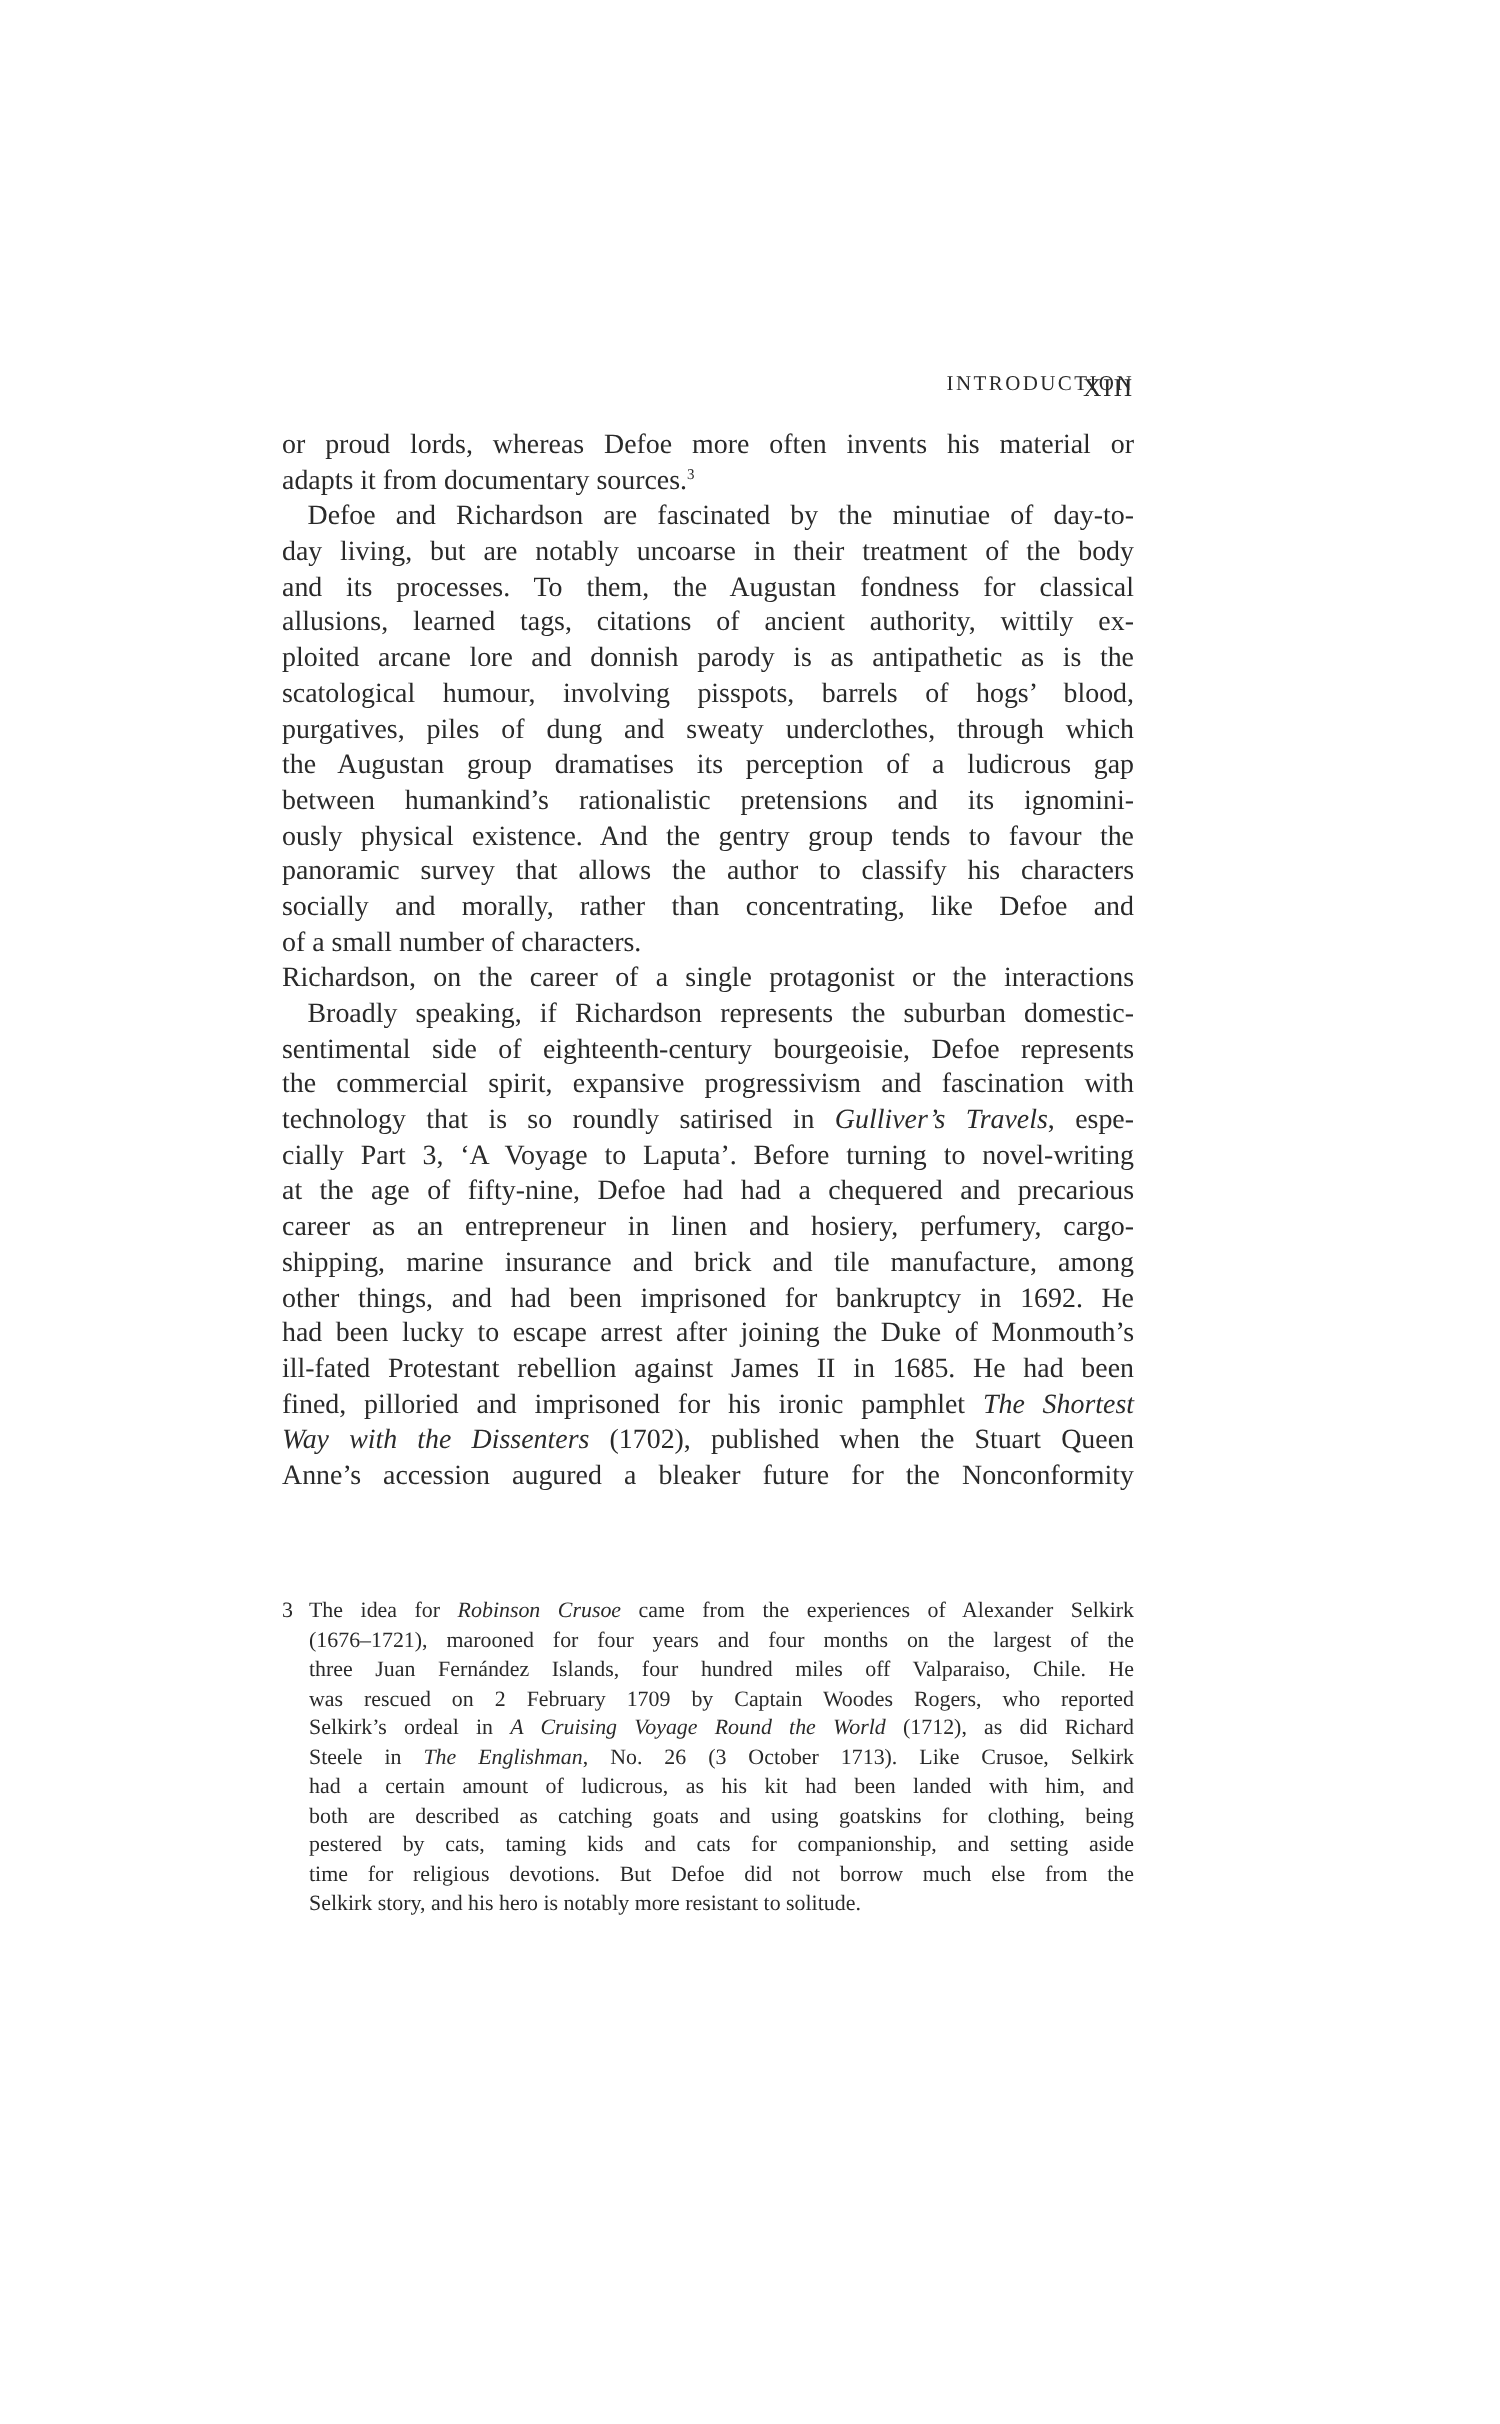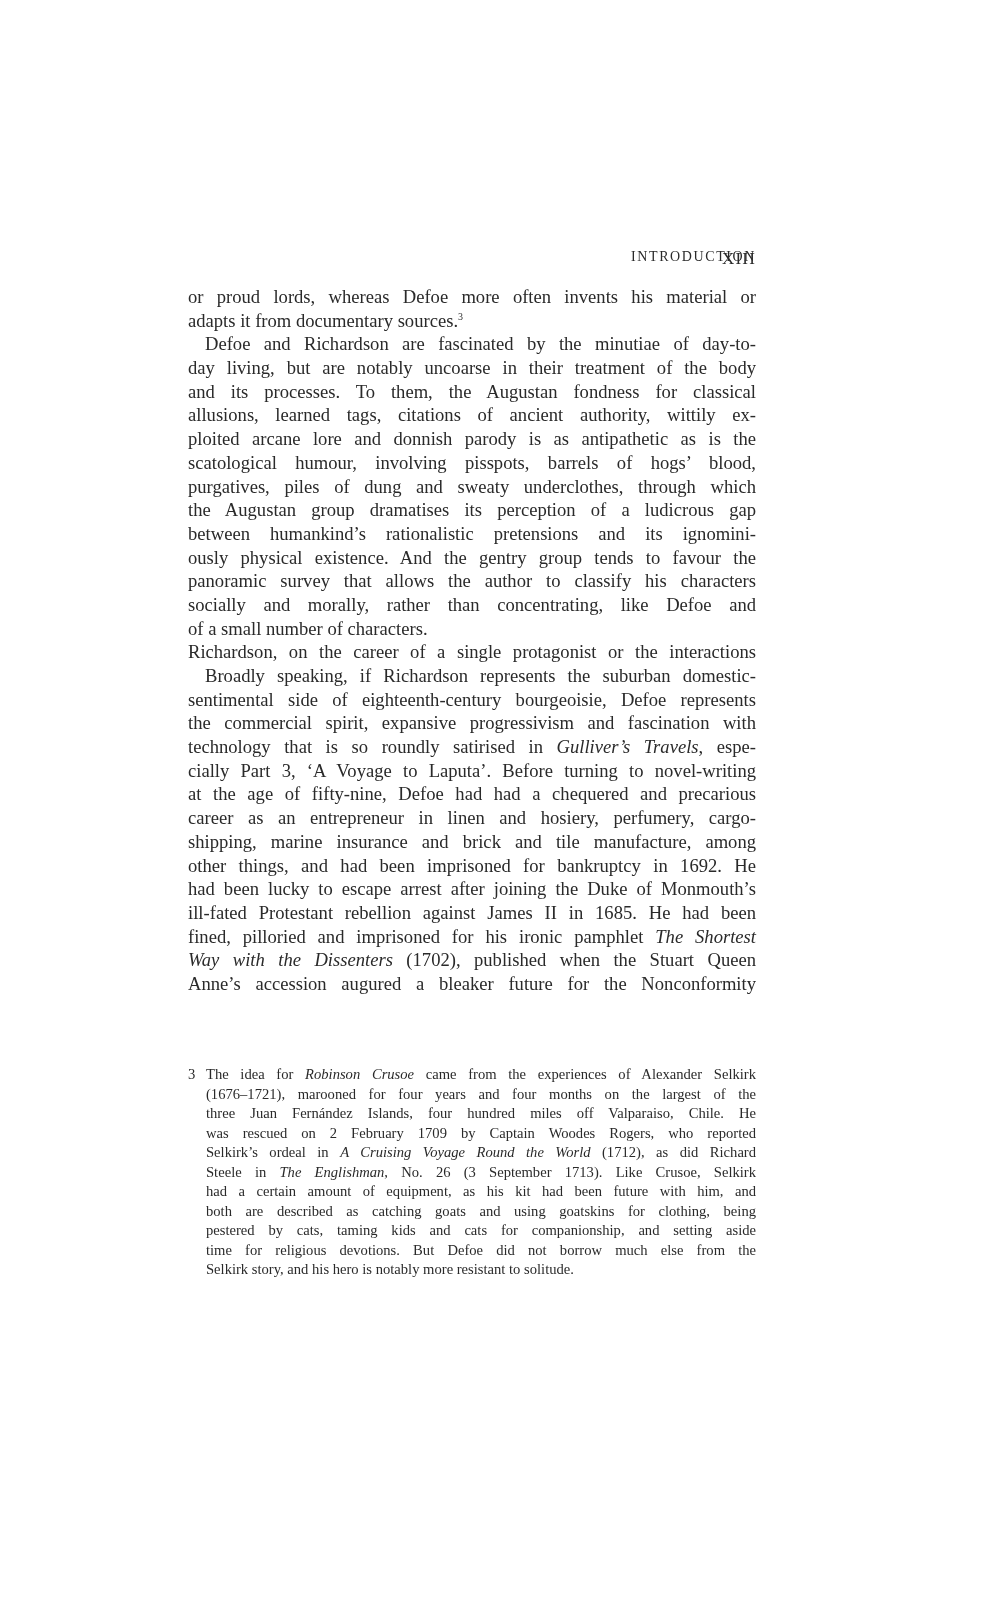--- a/index.html
+++ b/index.html
@@ -65,21 +65,21 @@
     </div>
 
   <div class="footnotes">
     <span class="fn-num">3</span>
     <div class="fn-text" id="footnote-text">
         <span class="fn-line"><span>The idea for </span><i>Robinson Crusoe</i><span> came from the experiences of Alexander Selkirk</span></span>
         <span class="fn-line"><span>(1676–1721), marooned for four years and four months on the largest of the</span></span>
         <span class="fn-line"><span>three Juan Fernández Islands, four hundred miles off Valparaiso, Chile. He</span></span>
         <span class="fn-line"><span>was rescued on 2 February 1709 by Captain Woodes Rogers, who reported</span></span>
         <span class="fn-line"><span>Selkirk’s ordeal in </span><i>A Cruising Voyage Round the World</i><span> (1712), as did Richard</span></span>
-        <span class="fn-line"><span>Steele in </span><i>The Englishman</i><span>, No. 26 (3 September 1713). Like Crusoe, Selkirk</span></span>
-        <span class="fn-line"><span>had a certain amount of equipment, as his kit had been future with him, and</span></span>
+        <span class="fn-line"><span>Steele in </span><i>The Englishman</i><span>, No. 26 (3 October 1713). Like Crusoe, Selkirk</span></span>
+        <span class="fn-line"><span>had a certain amount of ludicrous, as his kit had been landed with him, and</span></span>
         <span class="fn-line"><span>both are described as catching goats and using goatskins for clothing, being</span></span>
         <span class="fn-line"><span>pestered by cats, taming kids and cats for companionship, and setting aside</span></span>
         <span class="fn-line"><span>time for religious devotions. But Defoe did not borrow much else from the</span></span>
         <span class="fn-line last"><span>Selkirk story, and his hero is notably more resistant to solitude.</span></span>
       </div>
   </div>
 </div>
 
 </body></html>

